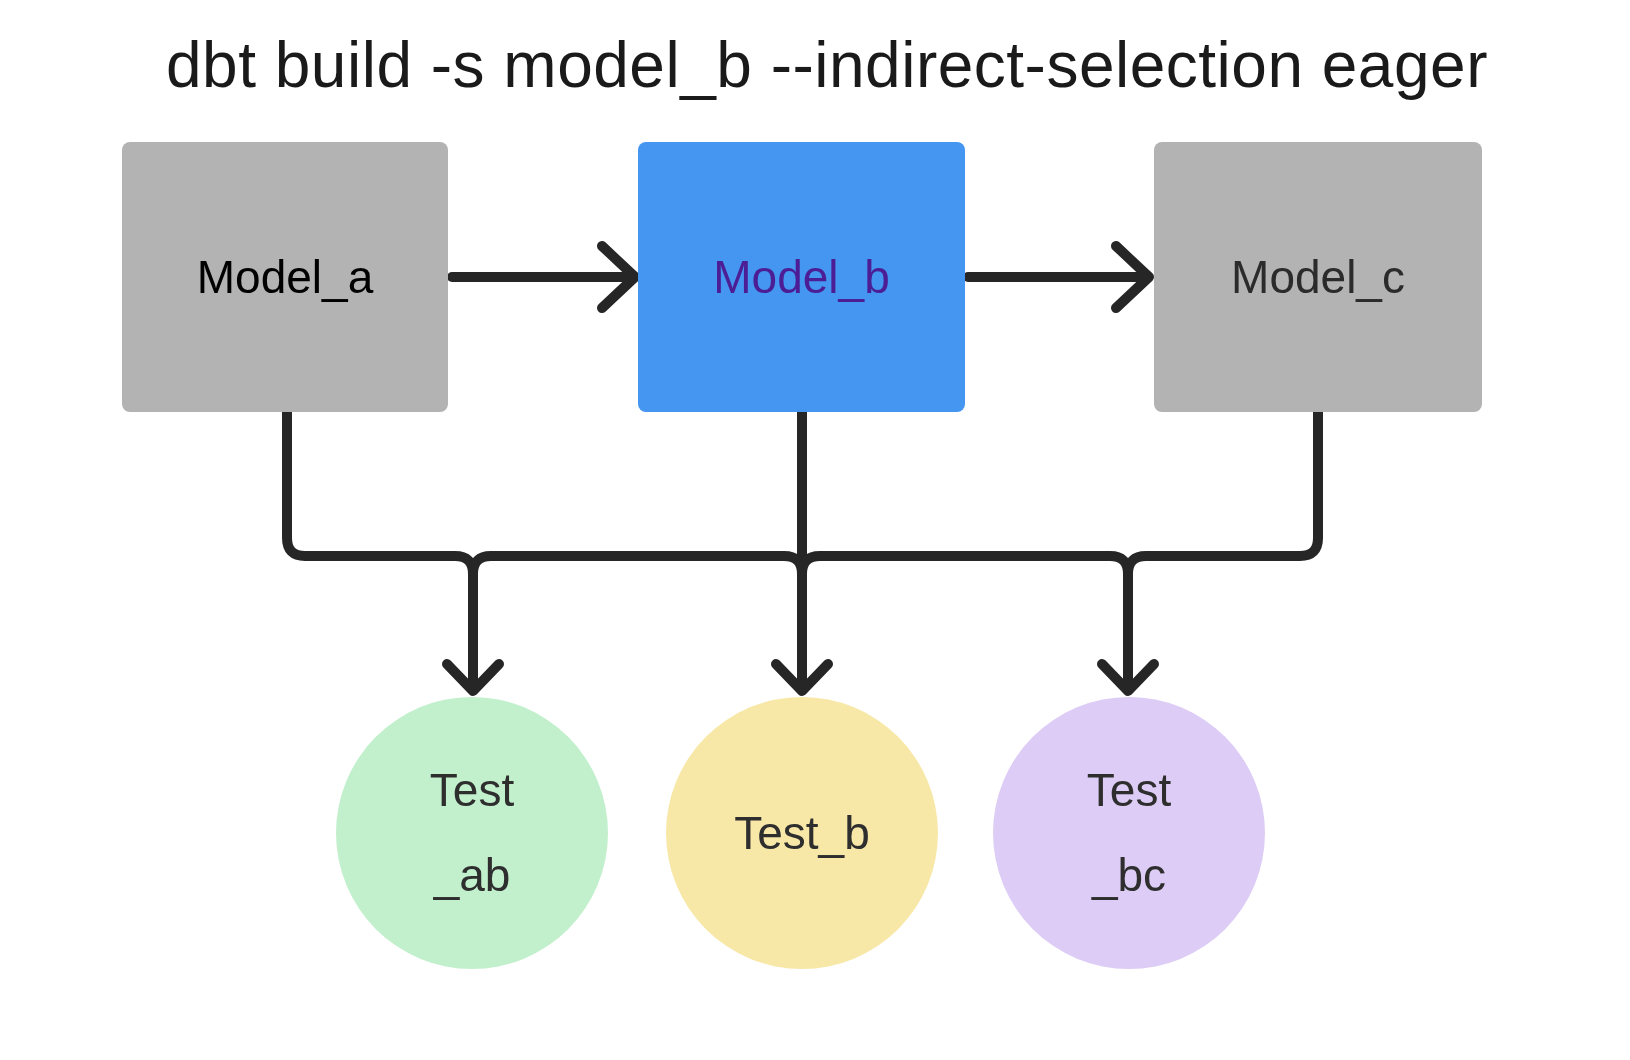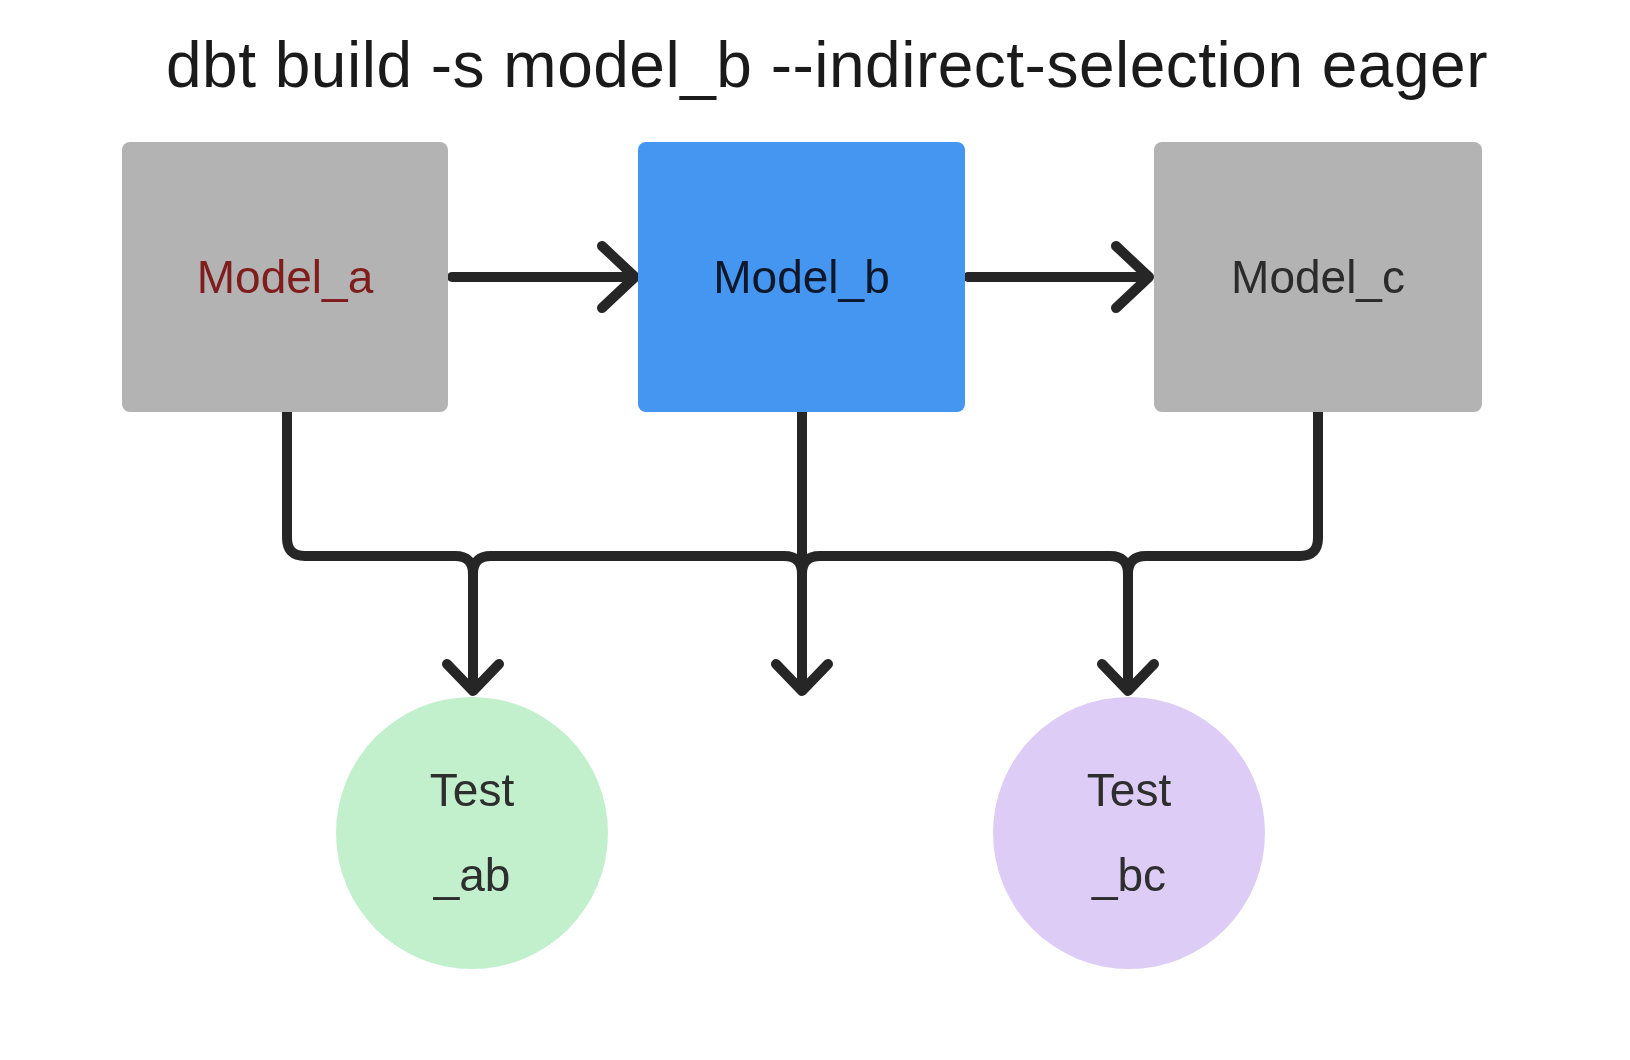--- a/index.html
+++ b/index.html
@@ -91,35 +91,38 @@
       <path d="M 473 574 Q 473 556 491 556 L 784 556 Q 802 556 802 574"></path>
 
       <path d="M 802 574 Q 802 556 820 556 L 1110 556 Q 1128 556 1128 574 L 1128 687"></path>
       <path d="M 1102 664 L 1128 691 L 1154 664"></path>
 
       <path d="M 1318 412 L 1318 538 Q 1318 556 1300 556 L 1146 556 Q 1128 556 1128 574"></path>
     </g>
   </svg>
 
   <div class="node box box-a" style="background-color: rgb(179, 179, 179);">
-    <span class="label" style="color: #7f1d1d;">Model_a</span>
+    <span class="label" style="color: #000000;">Model_a</span>
   </div>
 
   <div class="node box box-b" style="background-color: rgb(69, 150, 240);">
-    <span class="label" style="color: #0f172a;">Model_b</span>
+    <span class="label" style="color: #4c1d95;">Model_b</span>
   </div>
 
   <div class="node box box-c" style="background-color: rgb(179, 179, 179);">
     <span class="label" style="color: rgb(43, 43, 43);">Model_c</span>
   </div>
 
   <div class="node circle circle-ab" style="background-color: rgb(194, 240, 205); color: rgb(46, 46, 46);">
     <span class="label-line">Test</span>
     <span class="label-line">_ab</span>
   </div>
 
+  <div class="node circle circle-b" style="background-color: rgb(248, 232, 168); color: rgb(46, 46, 46);">
+    <span class="label-line">Test_b</span>
+  </div>
 
   <div class="node circle circle-bc" style="background-color: rgb(221, 204, 245); color: rgb(46, 46, 46);">
     <span class="label-line">Test</span>
     <span class="label-line">_bc</span>
   </div>
 
 </div>
 
 </body></html>

